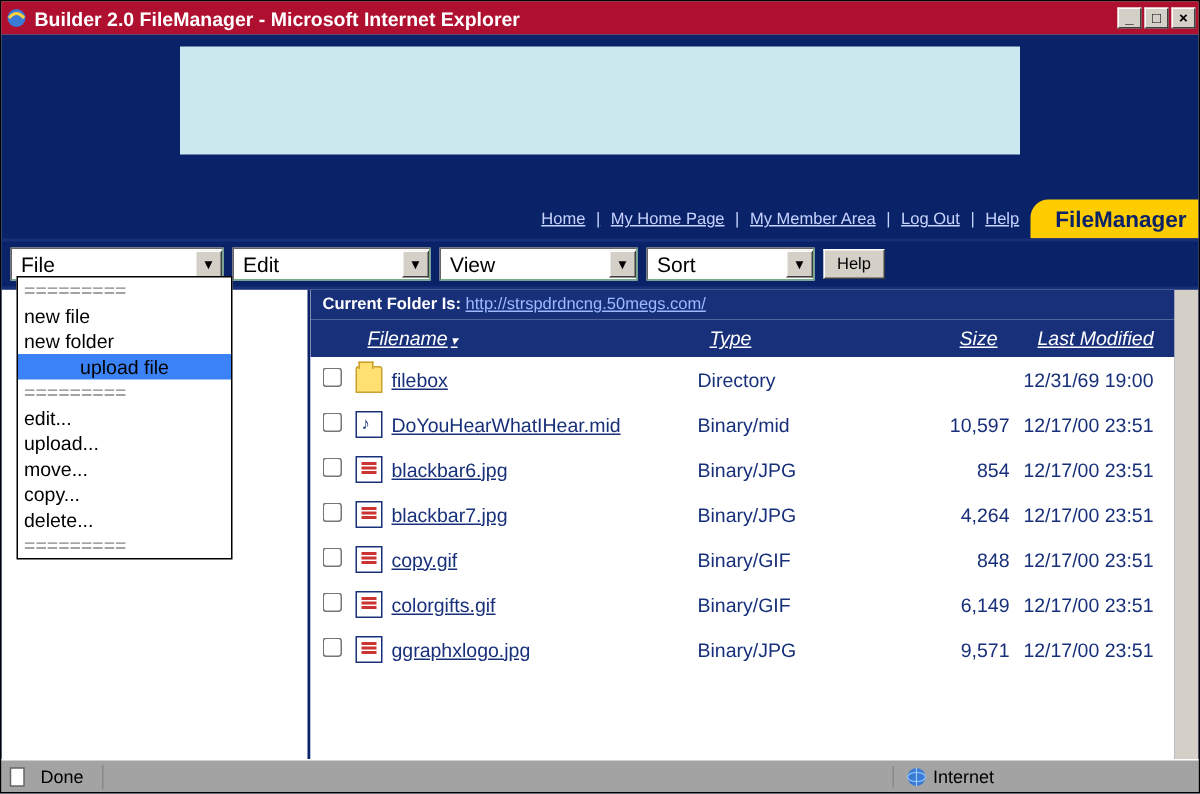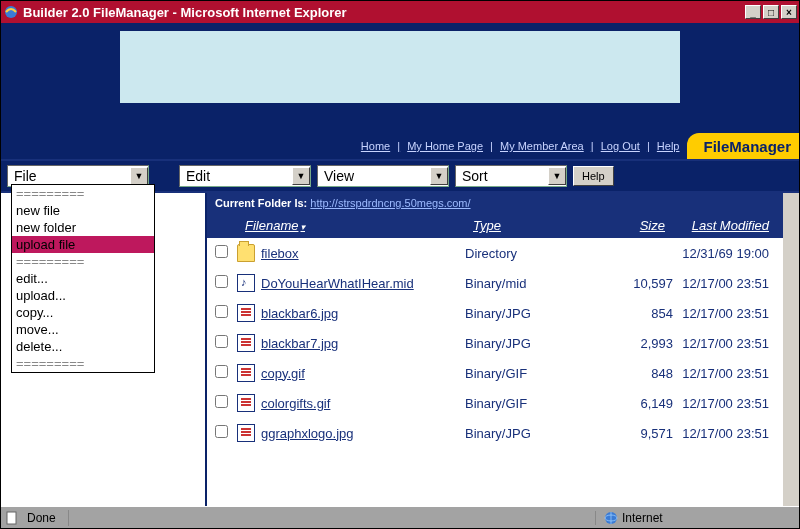--- a/index.html
+++ b/index.html
@@ -14,29 +14,29 @@
 .banner { width: 560px; height: 72px; background: #cce8ef; }
 .nav-row { height: 26px; display: flex; align-items: center; justify-content: flex-end; color: #aab; font-size: 11px; }
 .nav-links { margin-right: 6px; }
 .nav-links span { color: #c8d4ff; text-decoration: underline; cursor: pointer; padding: 0 2px; }
 .nav-sep { color: #c8d4ff; }
 .fm-tab { background: #ffcc00; color: #0a2268; font-weight: bold; font-size: 15px; padding: 4px 8px 4px 16px; border-radius: 12px 0 0 0; height: 26px; display: flex; align-items: center; }
 .toolbar-row { background: #0a2268; padding: 4px 6px; display: flex; gap: 6px; align-items: center; border-top: 2px solid #18307a; border-bottom: 2px solid #18307a; }
 .dropdown { height: 22px; background: #fff; border: 1px solid #7a8; border-top-color:#666; border-left-color:#666; display: flex; align-items: center; font-size: 14px; padding: 0 0 0 6px; position: relative; gap: 29px; }
 .dropdown .dd-btn { width: 18px; height: 18px; margin-left: auto; background: #d4d0c8; border: 1px solid #fff; border-right-color: #404040; border-bottom-color: #404040; display:flex; align-items:center; justify-content:center; font-size:9px; }
 .dd-file { width: 142px; }
-.dd-edit { width: 132px; margin-left: 24px; }
+.dd-edit { width: 132px; }
 .dd-view { width: 132px; }
 .dd-sort { width: 112px; }
 .help-btn { height: 20px; padding: 0 8px; font-size: 11px; background: #d4d0c8; border: 1px solid #fff; border-right-color:#404040; border-bottom-color:#404040; cursor:pointer; }
 .main-area { flex: 1; display: flex; overflow: hidden; }
 .file-menu { position: absolute; left: 11px; top: 184px; width: 144px; background: #fff; border: 1px solid #000; font-size: 13px; z-index: 10; }
 .file-menu div { padding: 1px 4px; cursor: pointer; }
 .file-menu .sep { color: #888; cursor: default; letter-spacing: 0; }
-.file-menu .hl { background: #be185d; }
+.file-menu .hl { background: #3b82f6; text-align: center; }
 .left-pane { width: 206px; background: #fff; border-right: 2px solid #0a2268; }
 .right-pane { flex: 1; display: flex; flex-direction: column; background: #fff; overflow: hidden; }
 .folder-bar { background: #18307a; color: #fff; font-size: 11px; padding: 4px 8px; font-weight: bold; }
 .folder-bar a { color: #9cbaff; text-decoration: underline; font-weight: normal; cursor:pointer; }
 .header-row { background: #18307a; color: #fff; display: flex; font-size: 13px; padding: 3px 0; }
 .header-row div { padding: 2px 8px; text-decoration: underline; cursor: pointer; font-style: italic; }
 .col-check { width: 30px; text-decoration: none !important; }
 .col-name { width: 228px; }
 .col-type { width: 128px; }
 .col-size { width: 80px; text-align: right; }
@@ -117,22 +117,22 @@
     </div>
 
     <div class="file-menu">
       <div class="sep">=========</div>
       <div>new file</div>
       <div>new folder</div>
       <div class="hl">upload file</div>
       <div class="sep">=========</div>
       <div>edit...</div>
       <div>upload...</div>
+      <div>move...</div>
       <div>copy...</div>
-      <div>move...</div>
       <div>delete...</div>
       <div class="sep">=========</div>
     </div>
 
     <div class="main-area">
       <div class="left-pane"></div>
       <div class="right-pane">
         <div class="folder-bar">
           <span>Current Folder Is:</span>
           <a>http://strspdrdncng.50megs.com/</a>
@@ -175,21 +175,21 @@
               <div class="col-size">854</div>
               <div class="col-mod">12/17/00 23:51</div>
             </div>
             <div class="file-row">
               <div class="col-check"><input type="checkbox" style=""></div>
               <div class="col-name">
                 <span class="icon icon-file"></span>
                 <span class="fname">blackbar7.jpg</span>
               </div>
               <div class="col-type">Binary/JPG</div>
-              <div class="col-size">2,993</div>
+              <div class="col-size">4,264</div>
               <div class="col-mod">12/17/00 23:51</div>
             </div>
             <div class="file-row">
               <div class="col-check"><input type="checkbox" style=""></div>
               <div class="col-name">
                 <span class="icon icon-file"></span>
                 <span class="fname">copy.gif</span>
               </div>
               <div class="col-type">Binary/GIF</div>
               <div class="col-size">848</div>

